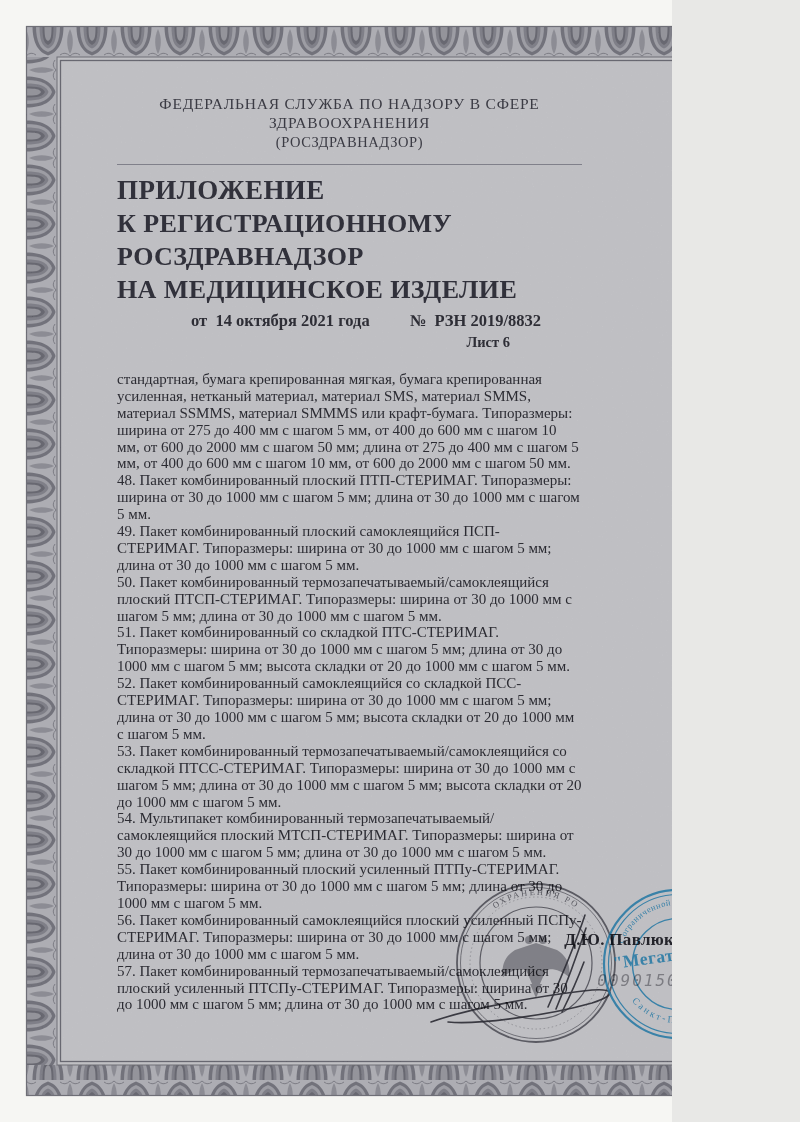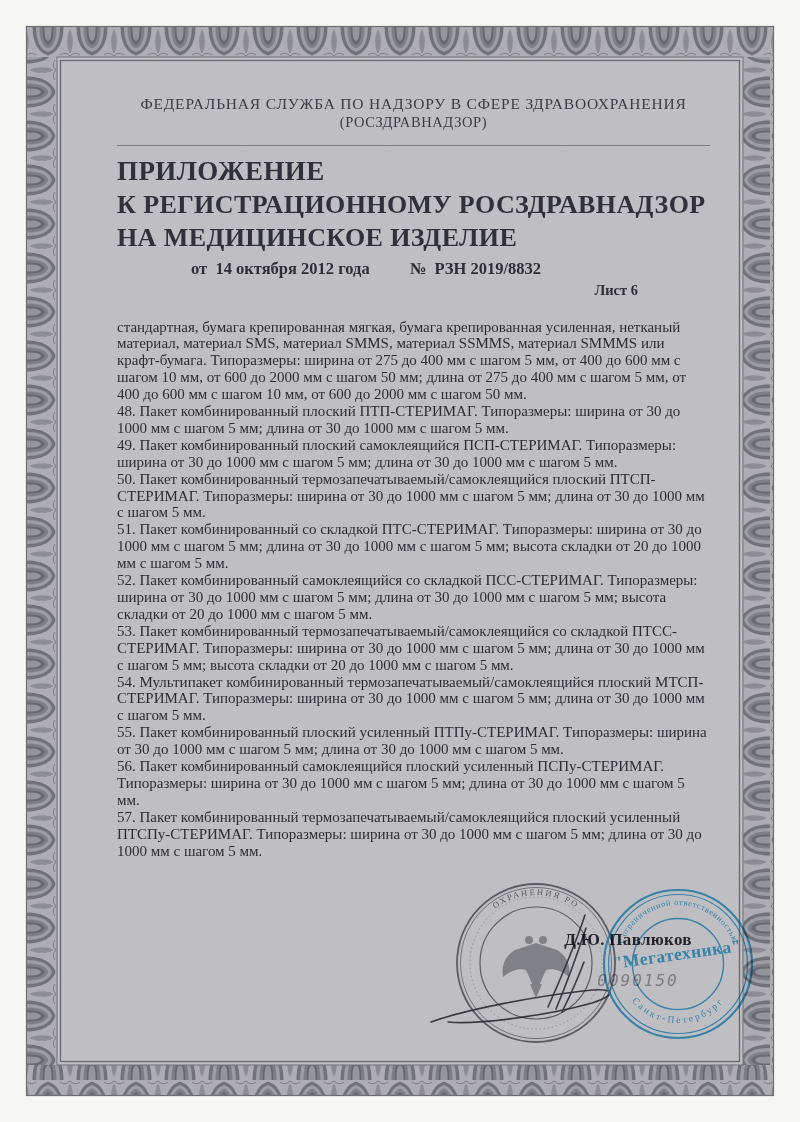--- a/index.html
+++ b/index.html
@@ -1,17 +1,17 @@
 <!DOCTYPE html>
 <html><head>
 <meta charset="utf-8">
 <style>
   html,body{margin:0;padding:0;background:#e8e8e6;}
   .page{
-    position:relative;width:800px;height:1122px;overflow:hidden;
+    position:relative;width:672px;height:1122px;overflow:hidden;
     background:#fde047;font-family:"Liberation Serif", serif;
   }
   .bg-svg{position:absolute;left:0;top:0;}
   .content{
     position:absolute;left:62px;top:62px;right:62px;bottom:62px;
     padding:0 28px 0 55px;color:#2d2d34;
   }
   .agency{margin-top:32px;text-align:center;font-size:15.5px;letter-spacing:.8px;color:#3b3b44;line-height:1.25;}
   .agency .l2{font-size:14.5px;letter-spacing:.6px;}
   .rule{margin-top:13px;border:0;border-top:1.2px solid #80808a;height:0;}
@@ -96,21 +96,21 @@
 
     <hr class="rule">
 
     <div class="title">
       <div class="t1">ПРИЛОЖЕНИЕ</div>
       <div class="t2">К РЕГИСТРАЦИОННОМУ РОСЗДРАВНАДЗОР</div>
       <div class="t3">НА МЕДИЦИНСКОЕ ИЗДЕЛИЕ</div>
     </div>
 
     <div class="meta">
-      <span class="date">от  14 октября 2012 года</span>
+      <span class="date">от  14 октября 2021 года</span>
       <span class="num">№  РЗН 2019/8832</span>
     </div>
 
     <div class="sheet">Лист  6</div>
 
     <div class="doc-body">
       <p>стандартная, бумага крепированная мягкая, бумага крепированная усиленная, нетканый материал, материал SMS, материал SMMS, материал SSMMS, материал SMMMS или крафт-бумага. Типоразмеры: ширина от 275 до 400 мм с шагом 5 мм, от 400 до 600 мм с шагом 10 мм, от 600 до 2000 мм с шагом 50 мм; длина от 275 до 400 мм с шагом 5 мм, от 400 до 600 мм с шагом 10 мм, от 600 до 2000 мм с шагом 50 мм.</p>
       <p>48. Пакет комбинированный плоский ПТП-СТЕРИМАГ. Типоразмеры: ширина от 30 до 1000 мм с шагом 5 мм; длина от 30 до 1000 мм с шагом 5 мм.</p>
       <p>49. Пакет комбинированный плоский самоклеящийся ПСП-СТЕРИМАГ. Типоразмеры: ширина от 30 до 1000 мм с шагом 5 мм; длина от 30 до 1000 мм с шагом 5 мм.</p>
       <p>50. Пакет комбинированный термозапечатываемый/самоклеящийся плоский ПТСП-СТЕРИМАГ. Типоразмеры: ширина от 30 до 1000 мм с шагом 5 мм; длина от 30 до 1000 мм с шагом 5 мм.</p>

